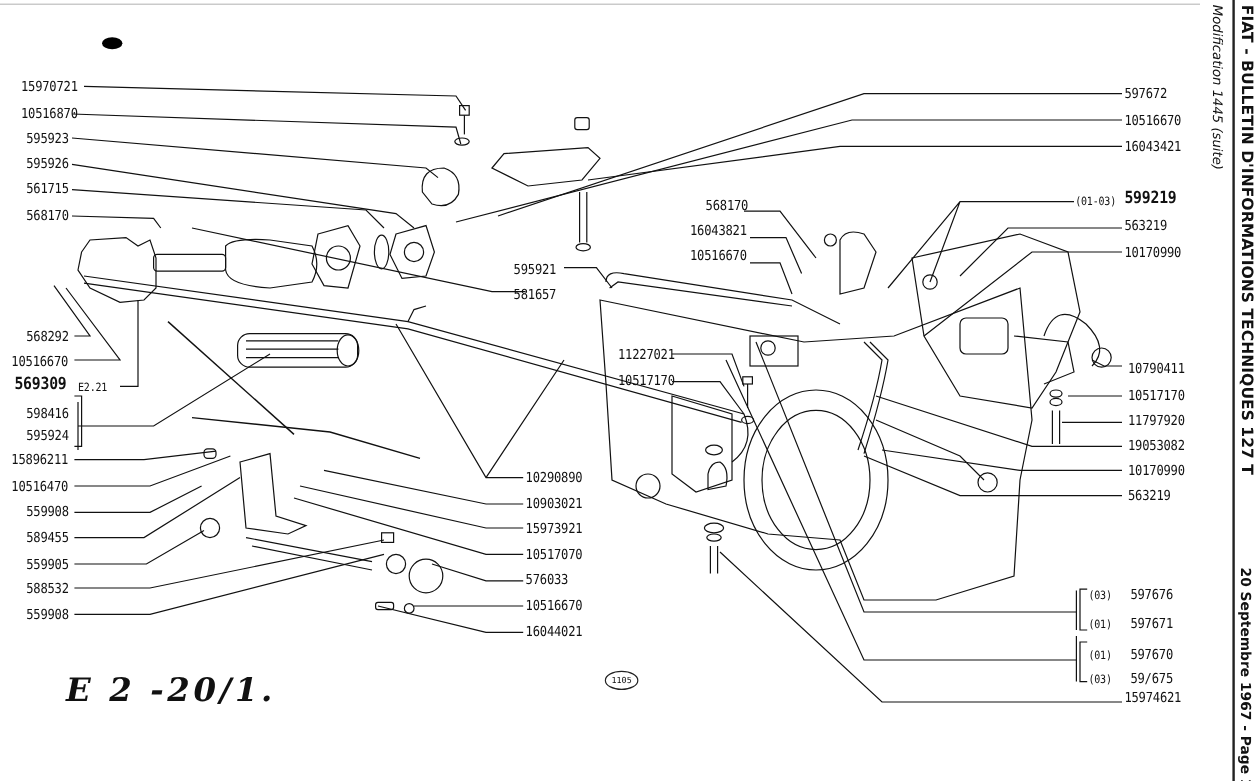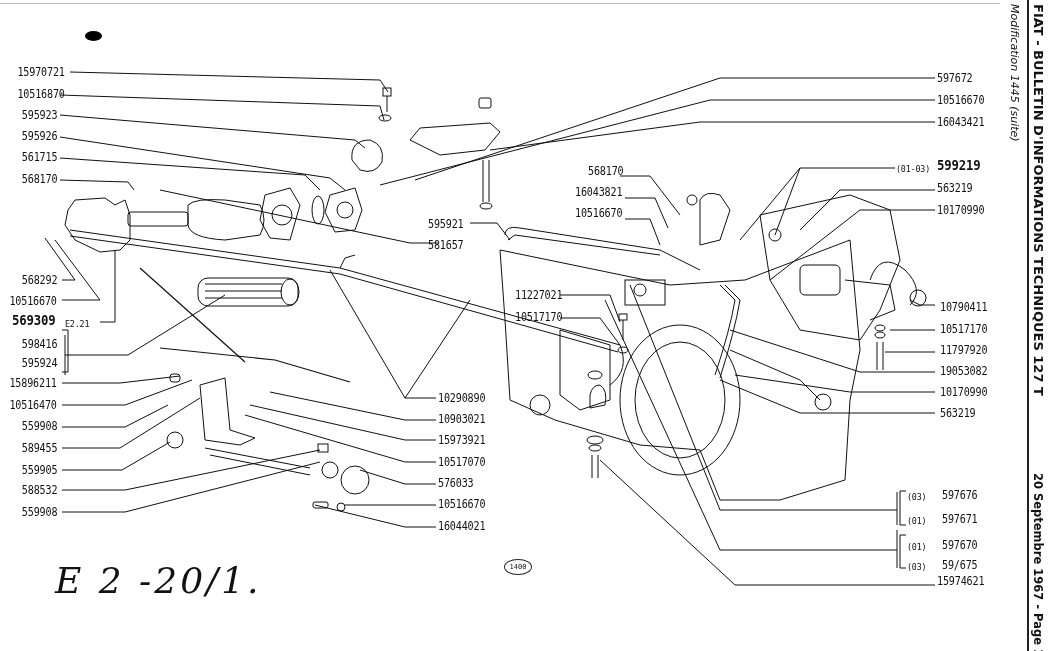--- a/index.html
+++ b/index.html
@@ -6,21 +6,21 @@
   body { width: 1050px; height: 651px; position: relative; overflow: hidden; font-family: "Liberation Sans Narrow", "Liberation Sans", sans-serif; color: #111; }
   .topline { position: absolute; left: 0; top: 3px; width: 1000px; height: 1px; background: #bdbdbd; }
   .blob { position: absolute; left: 85px; top: 31px; width: 17px; height: 10px; border-radius: 50%; background: #000; }
   svg#drawing { position: absolute; left: 0; top: 0; }
   .lbl { position: absolute; font-size: 12.5px; line-height: 14px; letter-spacing: -0.2px; white-space: nowrap; transform: scaleX(0.88); transform-origin: left center; font-family: "DejaVu Sans Mono", "Liberation Mono", monospace; font-size: 11.5px; }
   .lbl.r { text-align: right; transform-origin: right center; }
   .lbl.big { font-size: 14px; font-weight: bold; }
   .small { font-size: 9.5px; }
   .vline { position: absolute; left: 1027px; top: 0; width: 1.5px; height: 651px; background: #222; }
   .vtext { position: absolute; writing-mode: vertical-rl; font-family: "DejaVu Sans", sans-serif; white-space: nowrap; }
-  .handwrite { position: absolute; left: 55px; top: 560px; font-family: "DejaVu Serif", serif; font-size: 36px; font-style: italic; font-weight: 400; letter-spacing: 3px; }
+  .handwrite { position: absolute; left: 55px; top: 560px; font-family: "DejaVu Serif", serif; font-size: 27px; font-style: italic; font-weight: 700; letter-spacing: 3px; }
   .stamp { position: absolute; left: 504px; top: 559px; width: 26px; height: 14px; border: 1px solid #222; border-radius: 50%; font-size: 7px; text-align: center; line-height: 14px; font-family: "DejaVu Sans Mono", monospace; }
 </style>
 </head>
 <body>
 
 <div class="topline"></div>
 <div class="blob"></div>
 
 <svg id="drawing" width="1050" height="651" viewBox="0 0 1050 651">
   <g fill="none" stroke="#111" stroke-width="1">
@@ -234,18 +234,18 @@
 
 <svg style="position:absolute;left:0;top:0" width="1050" height="651">
   <g fill="none" stroke="#111" stroke-width="1">
     <path d="M906 491 L900 491 L900 525 L906 525"></path>
     <path d="M906 535 L900 535 L900 568 L906 568"></path>
     <path d="M62 330 L68 330 L68 372 L62 372"></path>
   </g>
 </svg>
 
 <div class="handwrite">E 2 -20/1.</div>
-<div class="stamp">1400</div>
+<div class="stamp">1105</div>
 
 <div class="vline"></div>
 <div class="vtext" style="left:1031px;top:4px;font-size:13px;font-weight:bold;">FIAT - BULLETIN D'INFORMATIONS TECHNIQUES 127 T</div>
 <div class="vtext" style="left:1008px;top:4px;font-size:11px;font-style:italic;">Modification 1445 (suite)</div>
 <div class="vtext" style="left:1031px;top:473px;font-size:11.5px;font-weight:bold;">20 Septembre 1967 - Page 126</div>
 
 </body></html>

